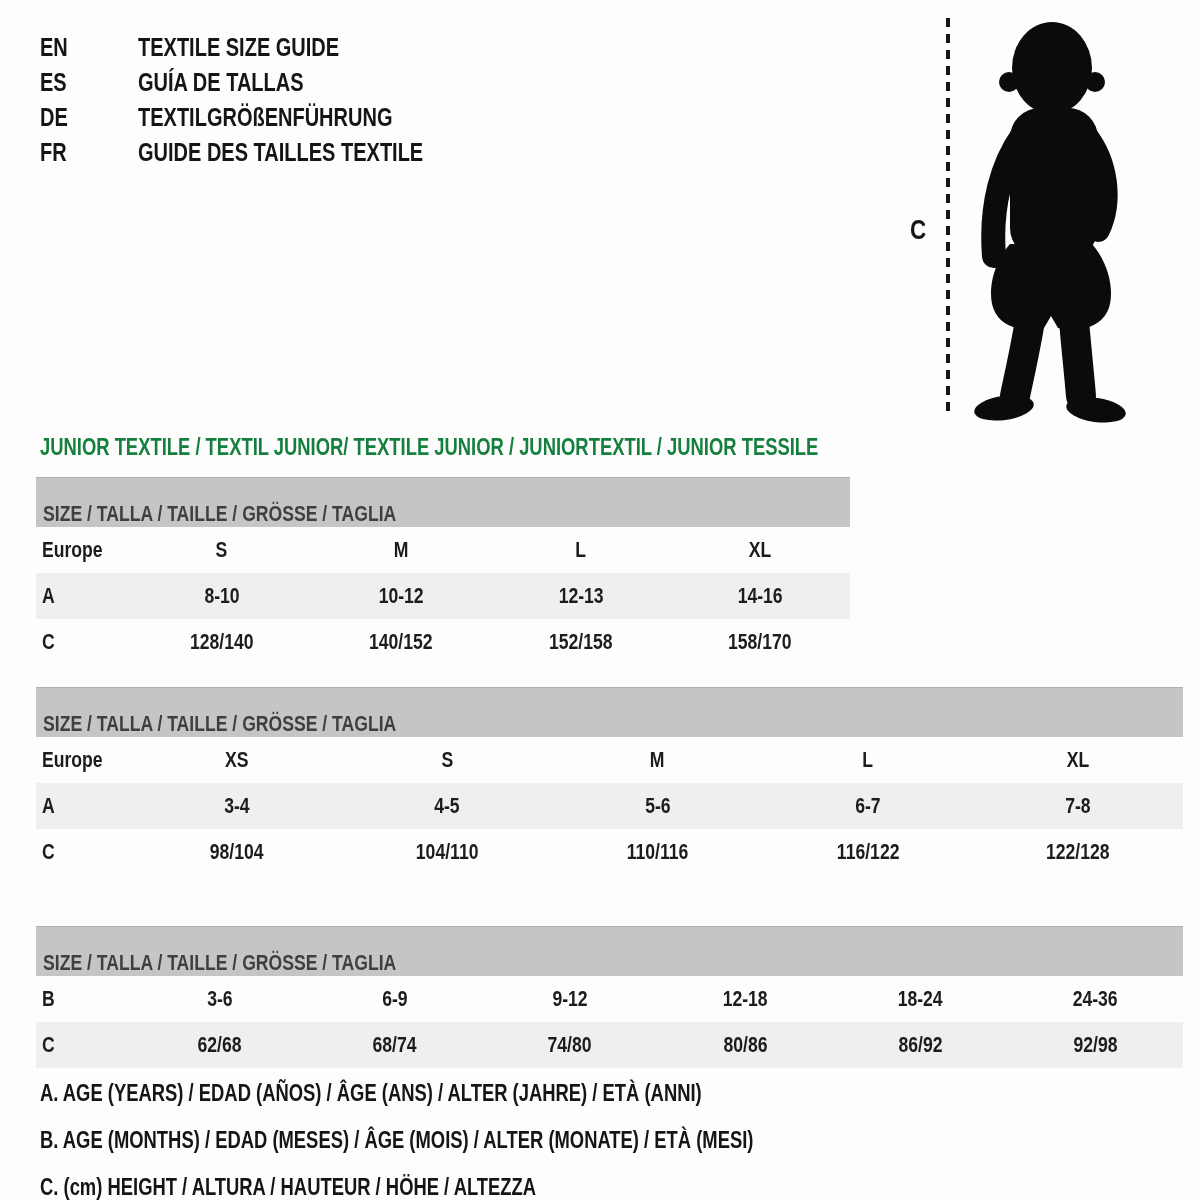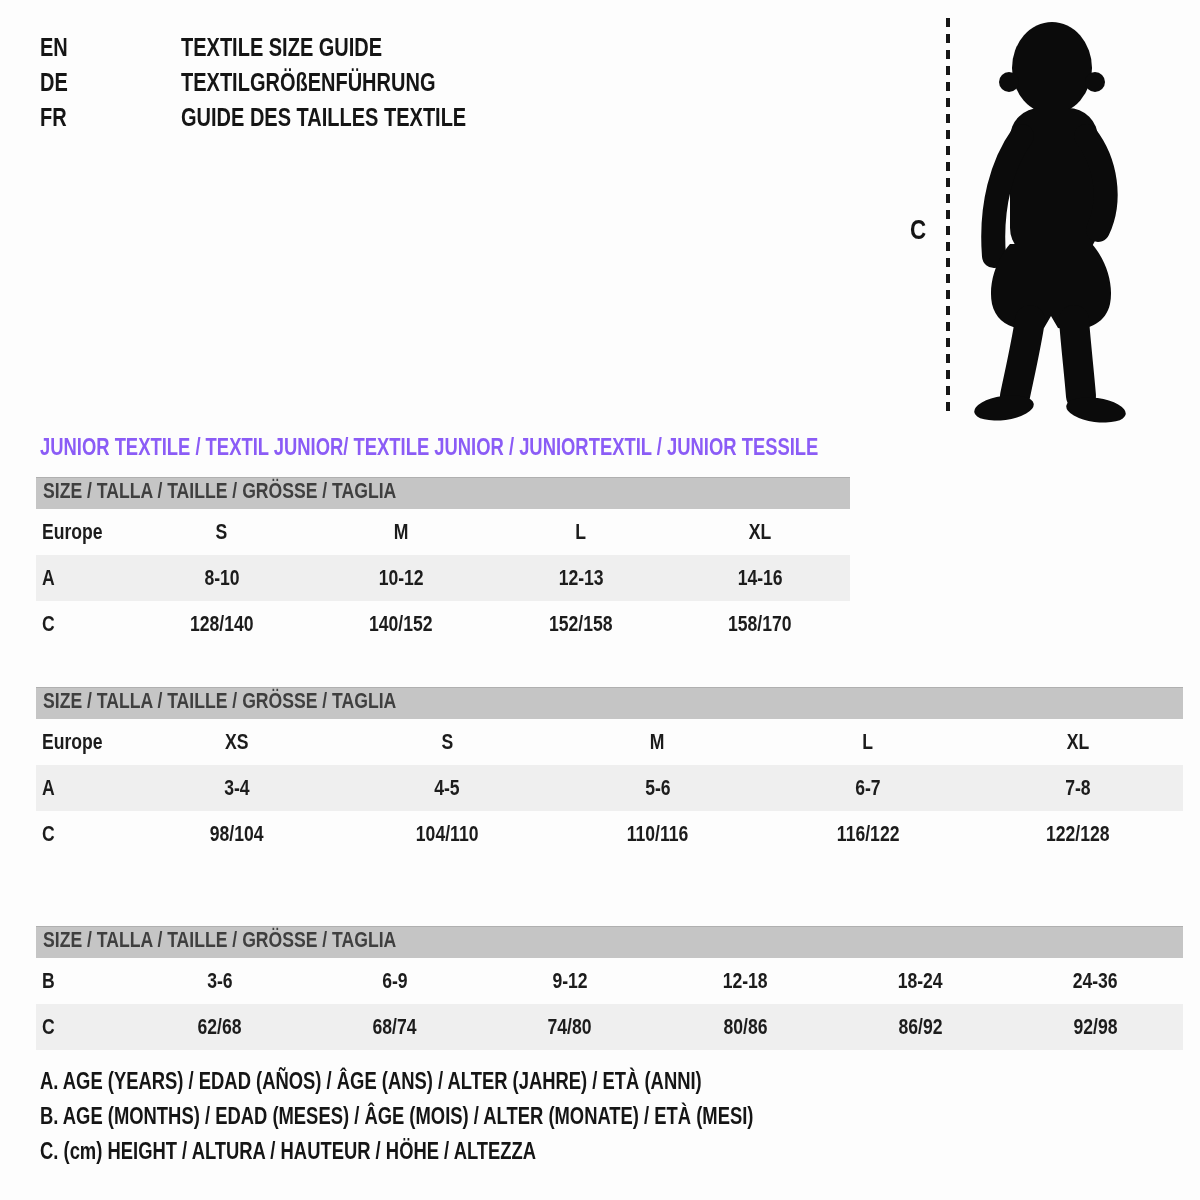--- a/index.html
+++ b/index.html
@@ -6,54 +6,58 @@
   .page{
     position:relative;width:1200px;height:1200px;background:#fdfdfd;overflow:hidden;
     font-family:"Liberation Sans","DejaVu Sans",sans-serif;color:#1c1c1c;
   }
   
   .cx{display:inline-block;transform:scaleX(0.8);transform-origin:50% 50%;white-space:nowrap;}
   .cxl{display:inline-block;transform:scaleX(0.8);transform-origin:0 50%;white-space:nowrap;}
 
   
   .langs{position:absolute;left:40px;top:30px;}
-  .lrow{display:flex;align-items:center;height:35px;font-size:25px;font-weight:700;color:#151515;gap:43px;}
+  .lrow{display:flex;align-items:center;height:35px;font-size:25px;font-weight:700;color:#151515;}
   .lcode{width:98px;flex:0 0 auto;}
 
   
   .dashline{position:absolute;left:942px;top:14px;width:12px;height:408px;}
   .figc{position:absolute;left:910px;top:214px;font-size:28px;font-weight:700;color:#151515;}
   .sil{position:absolute;left:952px;top:16px;width:190px;height:410px;}
 
   
-  .stitle{position:absolute;left:40px;font-size:23px;font-weight:700;color:#8b5cf6;line-height:26px;}
+  .stitle{position:absolute;left:40px;font-size:23px;font-weight:700;color:#15803d;line-height:26px;}
   .sub{font-size:15px;position:relative;top:4px;}
 
   
   .table{position:absolute;left:36px;font-size:22px;font-weight:700;color:#1c1c1c;}
-  .bar{height:32px;background:#c5c5c5;border-top:1px solid #b0b0b0;color:#3f3f3f;
-       display:flex;align-items:flex-start;padding-left:7px;box-sizing:border-box;}
+  .bar{height:50px;background:#c5c5c5;border-top:1px solid #b0b0b0;color:#3f3f3f;
+       display:flex;align-items:flex-end;padding-left:7px;box-sizing:border-box;}
   .trow{display:flex;align-items:center;height:46px;}
   .trow.stripe{background:#efefef;}
   .tlabel{flex:0 0 96px;padding-left:6px;box-sizing:border-box;}
   .tcell{flex:1 1 0;text-align:center;}
 
   
   .legend{position:absolute;left:40px;top:1064px;}
-  .lgline{height:35px;display:flex;align-items:center;font-size:23px;font-weight:700;color:#151515;}
+  .lgline{height:35px;display:flex;align-items:center;font-size:23px;font-weight:700;color:#151515;margin-top:12px;}
 </style>
 </head>
 <body>
 
 <div class="page">
 
   <div class="langs">
     <div class="lrow">
       <span class="lcode"><span class="cxl">EN</span></span>
       <span class="cxl">TEXTILE SIZE GUIDE</span>
+    </div>
+    <div class="lrow">
+      <span class="lcode"><span class="cxl">ES</span></span>
+      <span class="cxl">GUÍA DE TALLAS</span>
     </div>
     <div class="lrow">
       <span class="lcode"><span class="cxl">DE</span></span>
       <span class="cxl">TEXTILGRÖßENFÜHRUNG</span>
     </div>
     <div class="lrow">
       <span class="lcode"><span class="cxl">FR</span></span>
       <span class="cxl">GUIDE DES TAILLES TEXTILE</span>
     </div>
   </div>

